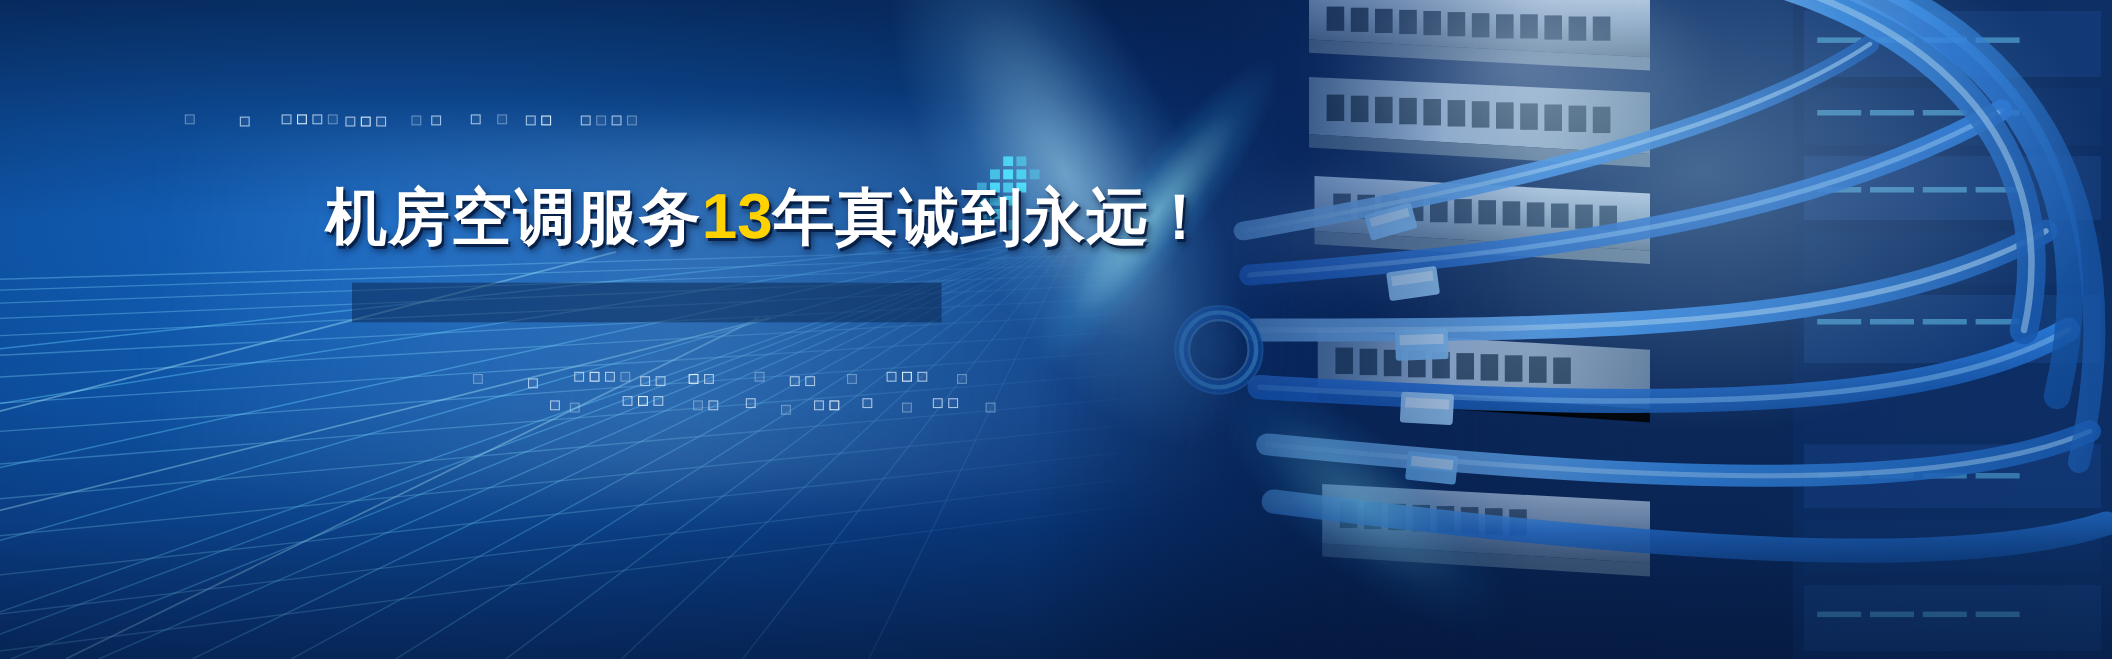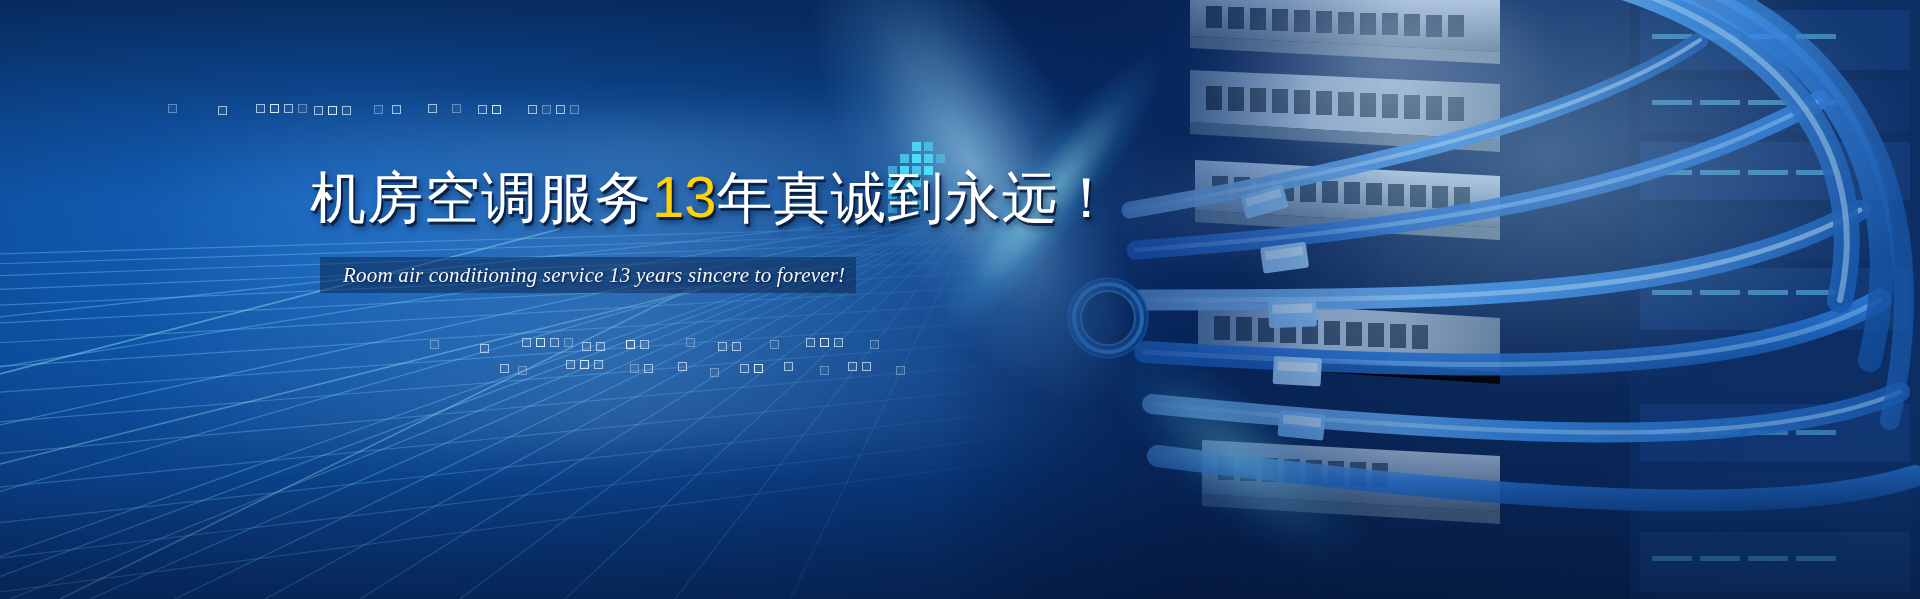--- a/index.html
+++ b/index.html
@@ -84,24 +84,24 @@
   .sq{
     position:absolute;
     width:9px;height:9px;
     border:1.6px solid rgba(200,226,250,.78);
     background:rgba(255,255,255,.05);
   }
   .sq.dim{border-color:rgba(185,215,245,.45);}
   .sq.bright{border-color:rgba(226,242,255,.95);}
   
   .headline{
-    position:absolute;left:310px;top:168px;
+    position:absolute;left:296px;top:168px;
     white-space:nowrap;
     font-family:"DejaVu Sans","Liberation Sans",sans-serif;
-    font-weight:400;
+    font-weight:700;
     font-size:56px;
     line-height:1;
     letter-spacing:1px;
     color:#ffffff;
     text-shadow:
       2px 3px 0 rgba(6,26,62,.85),
       3px 5px 7px rgba(2,14,40,.62);
   }
   .headline .num{
     color:#ffd200;
@@ -519,15 +519,14 @@
     <span class="sq" style="left:348px;top:2px;"></span>
     <span class="sq" style="left:362px;top:2px;"></span>
     <span class="sq dim" style="left:396px;top:6px;"></span>
   </div>
 
   <div class="headline">
     <span>机房空调服务</span><span class="num">13</span><span>年真诚到永远</span><span class="bang">！</span>
   </div>
 
   <div class="subtitle-band"></div>
-  <div class="subtitle">Room air conditioning service 13 years sincere to forever!</div>
 
 </div>
 
 </body></html>

